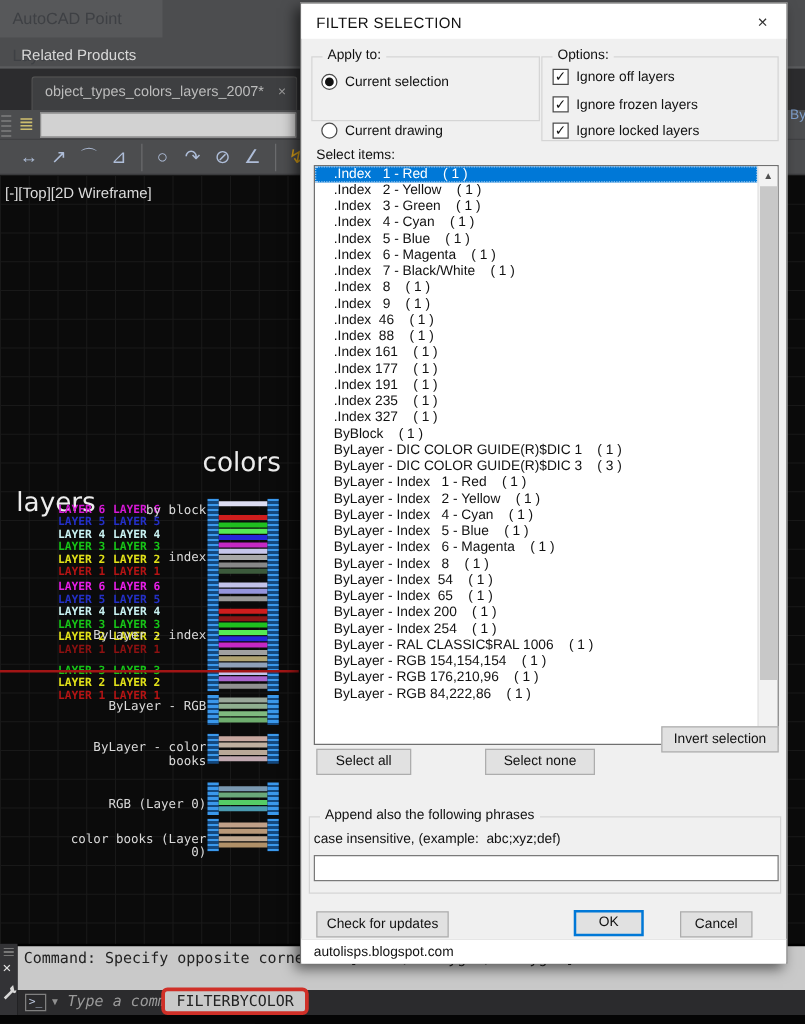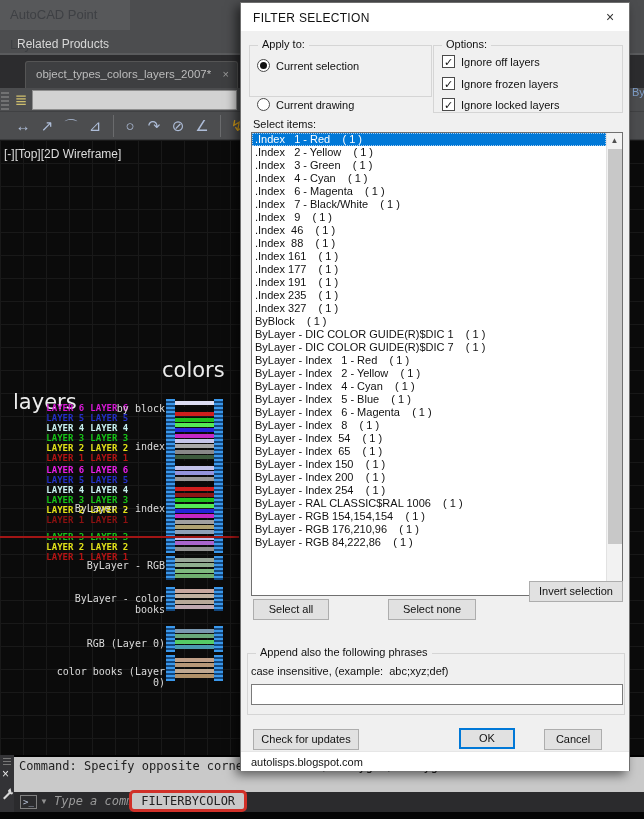--- a/index.html
+++ b/index.html
@@ -102,21 +102,21 @@
   .radio { width:13px; height:13px; border:1px solid #4a4a4a; border-radius:50%; background:#fff;
            margin-right:6px; position:relative; }
   .radio.sel:after { content:""; position:absolute; left:2px; top:2px; width:7px; height:7px;
            border-radius:50%; background:#111; }
   .check-row { position:absolute; left:8px; display:flex; align-items:center; }
   .checkbox { width:13px; height:13px; border:1px solid #4a4a4a; background:#fff; margin-right:6px;
               font-size:11px; line-height:12px; text-align:center; color:#111; }
   .sel-items-label { position:absolute; left:12px; top:115px; }
   .listbox { position:absolute; left:10px; top:129px; width:372px; height:464px; background:#fff;
              border:1px solid #707070; overflow:hidden; }
-  .li { height:13px; line-height:13px; padding-left:3px; white-space:pre; font-size:11px; }
+  .li { height:13px; line-height:13px; padding-left:15px; white-space:pre; font-size:11px; }
   .li.selected { background:#0078d7; color:#fff; outline:1px dotted #a6cdf0; outline-offset:-1px; }
   .vscroll { position:absolute; right:0; top:0; width:16px; height:100%; background:#f2f2f2;
              border-left:1px solid #e2e2e2; }
   .vscroll .up, .vscroll .dn { position:absolute; left:0; width:100%; height:15px; color:#505050;
              font-size:8px; text-align:center; line-height:15px; }
   .vscroll .up { top:0; } .vscroll .dn { bottom:0; }
   .vscroll .thumb { position:absolute; left:1px; top:16px; width:14px; height:395px; background:#c8c8c8; }
   .win-btn { position:absolute; height:21px; background:#e1e1e1; border:1px solid #adadad;
              text-align:center; line-height:19px; font-size:11px; }
   #btn-selall { left:12px; top:596px; width:76px; }
@@ -379,42 +379,43 @@
 
     <div class="sel-items-label">Select items:</div>
 
     <div class="listbox">
       <div style="margin-right:16px;">
 
       <div class="li selected">.Index   1 - Red    ( 1 )</div>
           <div class="li">.Index   2 - Yellow    ( 1 )</div>
           <div class="li">.Index   3 - Green    ( 1 )</div>
           <div class="li">.Index   4 - Cyan    ( 1 )</div>
+          <div class="li">.Index   5 - Blue    ( 1 )</div>
           <div class="li">.Index   6 - Magenta    ( 1 )</div>
           <div class="li">.Index   7 - Black/White    ( 1 )</div>
+          <div class="li">.Index   8    ( 1 )</div>
           <div class="li">.Index   9    ( 1 )</div>
           <div class="li">.Index  46    ( 1 )</div>
           <div class="li">.Index  88    ( 1 )</div>
           <div class="li">.Index 161    ( 1 )</div>
           <div class="li">.Index 177    ( 1 )</div>
           <div class="li">.Index 191    ( 1 )</div>
           <div class="li">.Index 235    ( 1 )</div>
           <div class="li">.Index 327    ( 1 )</div>
           <div class="li">ByBlock    ( 1 )</div>
           <div class="li">ByLayer - DIC COLOR GUIDE(R)$DIC 1    ( 1 )</div>
-          <div class="li">ByLayer - DIC COLOR GUIDE(R)$DIC 7    ( 1 )</div>
+          <div class="li">ByLayer - DIC COLOR GUIDE(R)$DIC 3    ( 3 )</div>
           <div class="li">ByLayer - Index   1 - Red    ( 1 )</div>
           <div class="li">ByLayer - Index   2 - Yellow    ( 1 )</div>
           <div class="li">ByLayer - Index   4 - Cyan    ( 1 )</div>
           <div class="li">ByLayer - Index   5 - Blue    ( 1 )</div>
           <div class="li">ByLayer - Index   6 - Magenta    ( 1 )</div>
           <div class="li">ByLayer - Index   8    ( 1 )</div>
           <div class="li">ByLayer - Index  54    ( 1 )</div>
           <div class="li">ByLayer - Index  65    ( 1 )</div>
-          <div class="li">ByLayer - Index 150    ( 1 )</div>
           <div class="li">ByLayer - Index 200    ( 1 )</div>
           <div class="li">ByLayer - Index 254    ( 1 )</div>
           <div class="li">ByLayer - RAL CLASSIC$RAL 1006    ( 1 )</div>
           <div class="li">ByLayer - RGB 154,154,154    ( 1 )</div>
           <div class="li">ByLayer - RGB 176,210,96    ( 1 )</div>
           <div class="li">ByLayer - RGB 84,222,86    ( 1 )</div>
         </div>
       <div class="vscroll">
         <div class="up">▲</div>
         <div class="thumb"></div>

